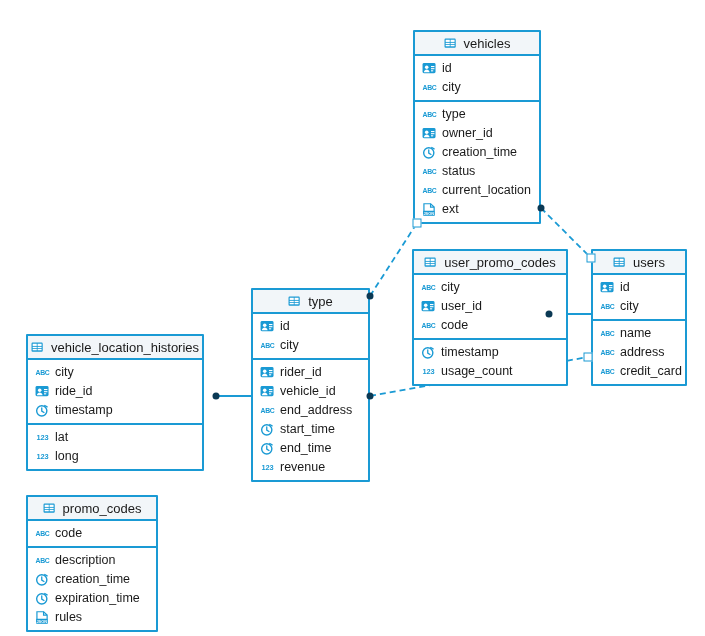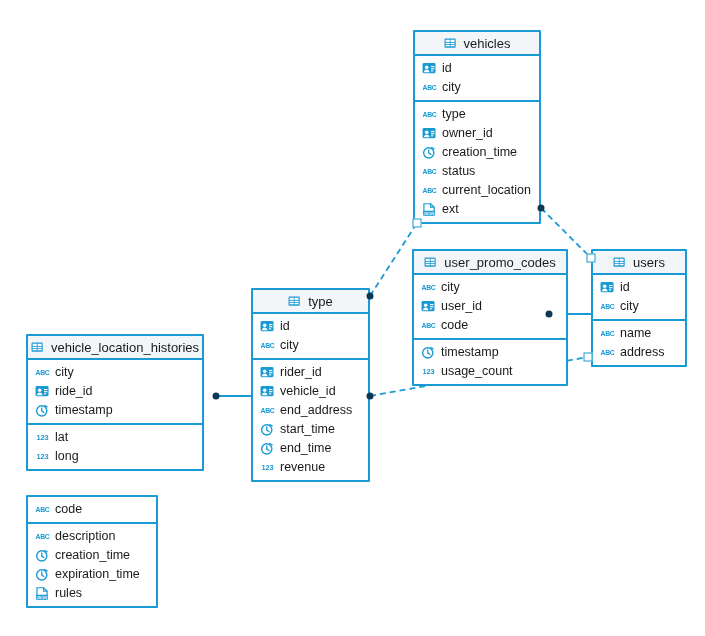--- a/index.html
+++ b/index.html
@@ -303,20 +303,28 @@
             <span class="fname">name</span>
           </div>
           <div class="field-row">
             <span style="display: flex;">
               <svg xmlns="http://www.w3.org/2000/svg" viewBox="0 0 16 14" class="ico">
                 <text x="8" y="9.6" font-family="Liberation Sans, sans-serif" font-size="7.4" font-weight="bold" fill="#1a9ad4" text-anchor="middle" letter-spacing="-0.3">ABC</text>
               </svg>
             </span>
             <span class="fname">address</span>
           </div>
+          <div class="field-row">
+            <span style="display: flex;">
+              <svg xmlns="http://www.w3.org/2000/svg" viewBox="0 0 16 14" class="ico">
+                <text x="8" y="9.6" font-family="Liberation Sans, sans-serif" font-size="7.4" font-weight="bold" fill="#1a9ad4" text-anchor="middle" letter-spacing="-0.3">ABC</text>
+              </svg>
+            </span>
+            <span class="fname">credit_card</span>
+          </div>
         </div>
       </div>
       <div class="table-box" style="left: 251px; top: 288px; width: 119px;">
         <div class="tbl-header">
           <span style="display: flex;">
             <svg xmlns="http://www.w3.org/2000/svg" viewBox="0 0 16 14" class="ico" style="width:14px;flex:0 0 14px">
               <rect x="0.6" y="1.4" width="12.8" height="10.4" rx="1.2" fill="#1a9ad4"></rect>
               <rect x="1.9" y="2.7" width="4.7" height="2.5" fill="#fff"></rect>
               <rect x="7.5" y="2.7" width="4.6" height="2.5" fill="#fff"></rect>
               <rect x="1.9" y="6.2" width="4.7" height="1.5" fill="#fff"></rect>
@@ -476,20 +484,34 @@
             <span style="display: flex;">
               <svg xmlns="http://www.w3.org/2000/svg" viewBox="0 0 16 14" class="ico">
                 <text x="8" y="10" font-family="Liberation Sans, sans-serif" font-size="8" font-weight="bold" fill="#1a9ad4" text-anchor="middle" letter-spacing="-0.2">123</text>
               </svg>
             </span>
             <span class="fname">long</span>
           </div>
         </div>
       </div>
       <div class="table-box" style="left: 26px; top: 495px; width: 132px;">
+        <div class="tbl-header">
+          <span style="display: flex;">
+            <svg xmlns="http://www.w3.org/2000/svg" viewBox="0 0 16 14" class="ico" style="width:14px;flex:0 0 14px">
+              <rect x="0.6" y="1.4" width="12.8" height="10.4" rx="1.2" fill="#1a9ad4"></rect>
+              <rect x="1.9" y="2.7" width="4.7" height="2.5" fill="#fff"></rect>
+              <rect x="7.5" y="2.7" width="4.6" height="2.5" fill="#fff"></rect>
+              <rect x="1.9" y="6.2" width="4.7" height="1.5" fill="#fff"></rect>
+              <rect x="7.5" y="6.2" width="4.6" height="1.5" fill="#fff"></rect>
+              <rect x="1.9" y="8.6" width="4.7" height="1.6" fill="#fff"></rect>
+              <rect x="7.5" y="8.6" width="4.6" height="1.6" fill="#fff"></rect>
+            </svg>
+          </span>
+          <span>promo_codes</span>
+        </div>
         <div class="tbl-section pk">
           <div class="field-row key">
             <span style="display: flex;">
               <svg xmlns="http://www.w3.org/2000/svg" viewBox="0 0 16 14" class="ico">
                 <text x="8" y="9.6" font-family="Liberation Sans, sans-serif" font-size="7.4" font-weight="bold" fill="#1a9ad4" text-anchor="middle" letter-spacing="-0.3">ABC</text>
               </svg>
             </span>
             <span class="fname">code</span>
           </div>
         </div>

